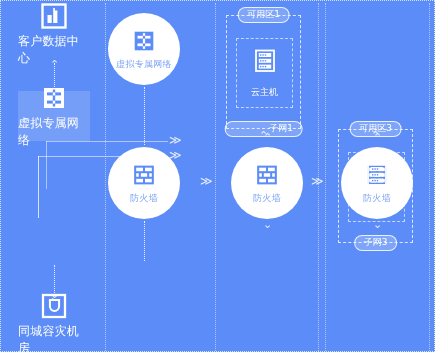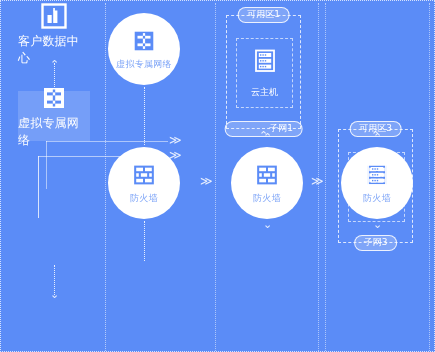--- a/index.html
+++ b/index.html
@@ -146,20 +146,30 @@
         <rect x="7" y="16.6" width="14" height="3" fill="#5b8cf7"></rect>
         <rect x="12.8" y="5.5" width="2.4" height="17" fill="#5b8cf7"></rect>
         <rect x="12.8" y="8.4" width="2.4" height="3" fill="#fff"></rect>
         <rect x="12.8" y="16.6" width="2.4" height="3" fill="#fff"></rect>
       </svg>
     </span>
     <span class="node-label">虚拟专属网络</span>
   </div>
 
 
+  <div class="abs node-plain" style="left:17px;top:298px;">
+    <span class="icon-box">
+      <svg width="28" height="28" viewBox="0 0 28 28">
+        <rect x="3" y="3" width="22" height="22" fill="none" stroke="#fff" stroke-width="2.3"></rect>
+        <path d="M14.5 8 h4.6 v6.3 a4.7 4.7 0 0 1 -4.6 4.7 a4.7 4.7 0 0 1 -4.6 -4.7 V8 z" fill="none" stroke="#fff" stroke-width="2"></path>
+        <path d="M11.6 7 l2.9 1.2" fill="none" stroke="#fff" stroke-width="1.8"></path>
+      </svg>
+    </span>
+    <span class="node-label">同城容灾机房</span>
+  </div>
 
   <div class="abs elbow" style="left:45px;top:140px;width:122px;height:48px;border-right:none;border-bottom:none;"></div>
   <div class="abs elbow" style="left:37px;top:155px;width:130px;height:62px;border-right:none;border-bottom:none;
               border-top:none;"></div>
   <div class="abs hline" style="left:37px;top:155px;width:130px;"></div>
   <div class="abs vline" style="left:37px;top:155px;height:62px;"></div>
   <div class="abs vline" style="left:45px;top:140px;height:1px;"></div>
   <div class="abs vline" style="left:45px;top:140px;height:0px;"></div>
 
   <div class="abs chev chev-r" style="left:168px;top:133px;">≫</div>

